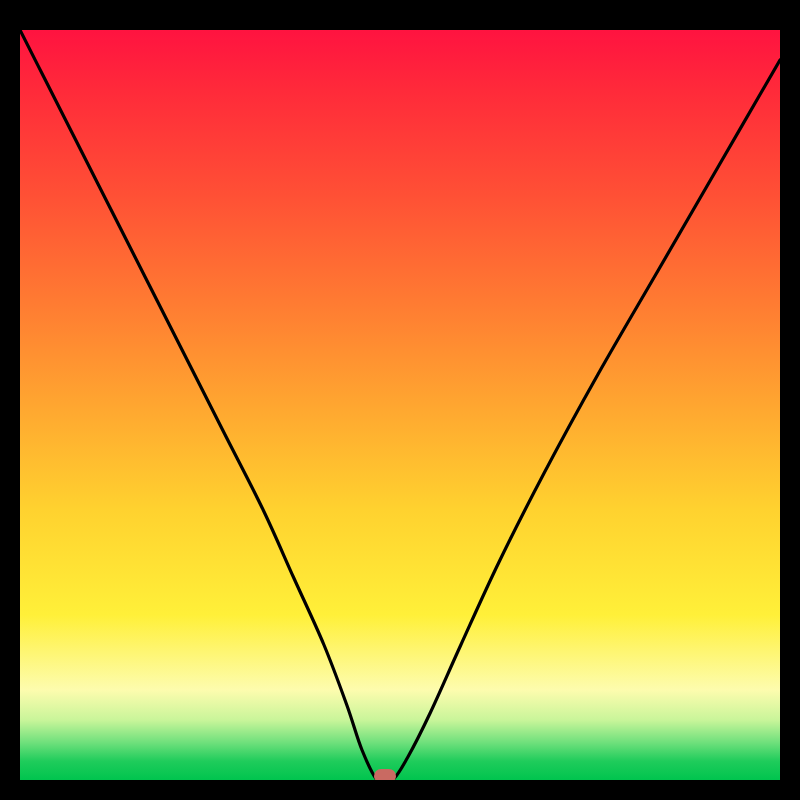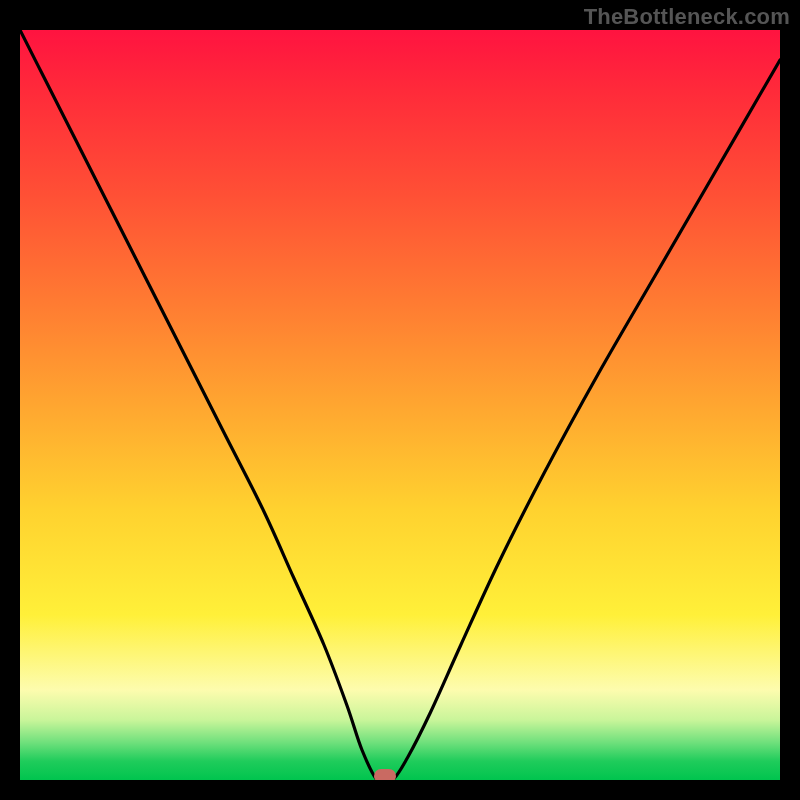--- a/index.html
+++ b/index.html
@@ -69,21 +69,20 @@
     background: #c96a62;
     border-radius: 7px;
     z-index: 4;
     transform: translate(-50%, -50%);
   }
 </style>
 </head>
 <body>
 
 <div class="frame">
-  <div class="watermark">TheBottleneck.com</div>
 
   <div class="plot-area">
     <div class="gradient"></div>
 
     <svg class="curve" viewBox="0 0 760 750" preserveAspectRatio="none">
       <path id="curve-path" fill="none" stroke="#000" stroke-width="3.2" stroke-linecap="round" stroke-linejoin="round" d="M 0 0 C 3.8000000000000003 7.5, 13.933333333333334 27.5, 22.8 45 C 31.666666666666668 62.5, 41.800000000000004 82.5, 53.2 105 C 64.60000000000001 127.5, 78.53333333333333 155, 91.2 180 C 103.86666666666667 205, 116.53333333333336 230, 129.20000000000002 255 C 141.86666666666667 280, 154.53333333333333 304.99999999999994, 167.2 329.99999999999994 C 179.86666666666665 354.99999999999994, 192.53333333333336 380, 205.20000000000002 405 C 217.86666666666667 430, 231.8 456.25, 243.20000000000002 480 C 254.60000000000002 503.75, 263.46666666666664 525, 273.59999999999997 547.5 C 283.7333333333333 570, 295.1333333333333 593.75, 304 615 C 312.8666666666667 636.25, 320.4666666666667 657.5, 326.8 675 C 333.1333333333333 692.5, 336.93333333333334 707.5, 342 720 C 347.06666666666666 732.5, 352.1333333333333 745, 357.2 750 C 362.26666666666665 755, 367.3333333333333 753.75, 372.4 750 C 377.46666666666664 746.25, 381.26666666666665 738.75, 387.6 727.5 C 393.9333333333334 716.25, 401.53333333333336 701.25, 410.40000000000003 682.5 C 419.2666666666667 663.75, 429.4 640, 440.79999999999995 615 C 452.19999999999993 590, 464.8666666666667 561.25, 478.8 532.5 C 492.73333333333335 503.75, 507.9333333333333 473.75, 524.4 442.5 C 540.8666666666667 411.25, 558.6 378.75, 577.6 345 C 596.6 311.25, 618.1333333333333 274.99999999999994, 638.4 239.99999999999994 C 658.6666666666666 204.99999999999994, 678.9333333333334 170, 699.2 135 C 719.4666666666667 100, 749.8666666666667 47.5, 760 30"></path>
     </svg>
 
     <div id="min-marker" class="marker" style="left: 364.8px; top: 746px; background: rgb(201, 106, 98);"></div>
   </div>

